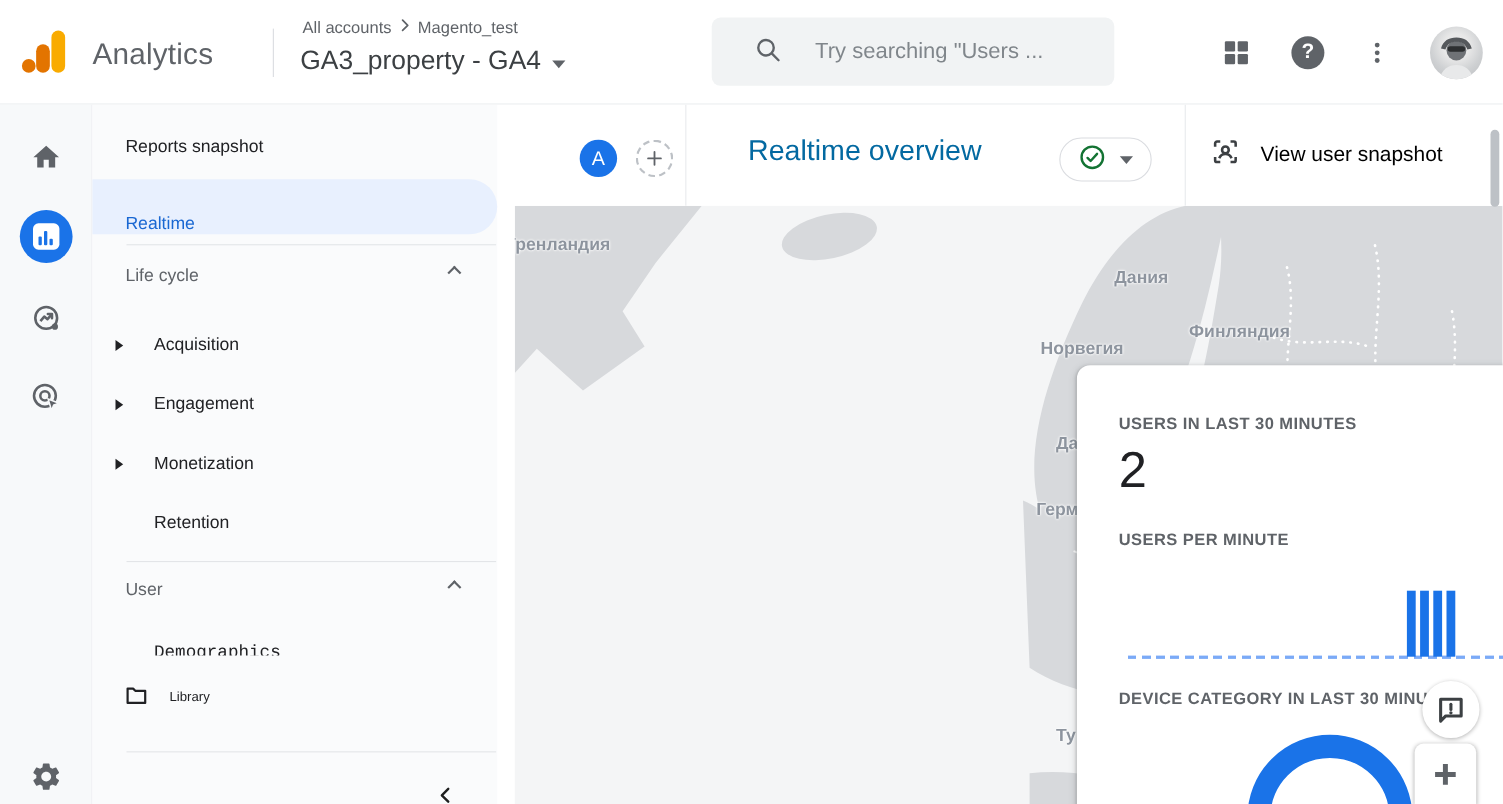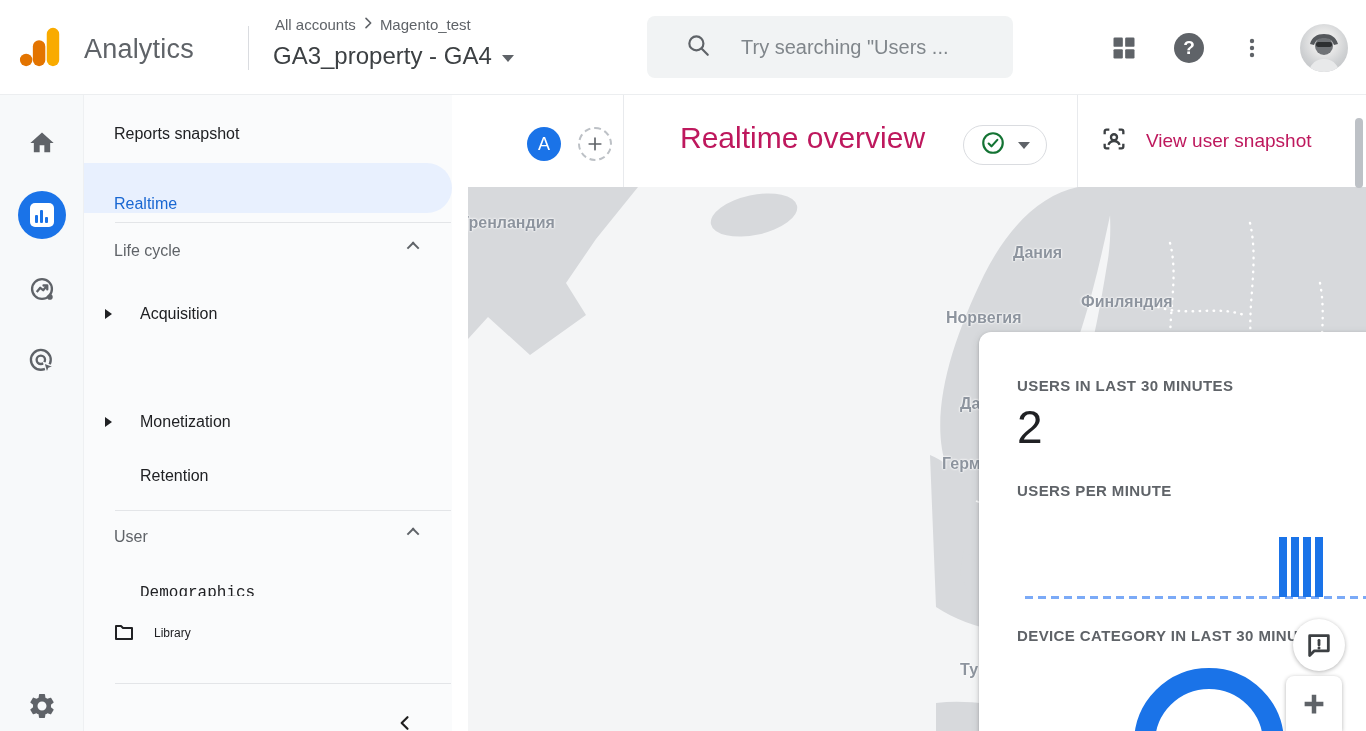--- a/index.html
+++ b/index.html
@@ -65,28 +65,28 @@
 
   
   #main { position:absolute; left:452px; top:95px; width:914px; height:636px; background:#fff; }
   #toolbar { position:absolute; left:0; top:0; width:914px; height:92px; background:#fff; z-index:20; }
   .ws-avatar { position:absolute; left:75px; top:32px; width:34px; height:34px; border-radius:50%;
                background:#1a73e8; color:#fff; font-size:18px; display:flex; align-items:center;
                justify-content:center; cursor:pointer; }
   .add-comparison { position:absolute; left:126px; top:32px; width:34px; height:34px; border-radius:50%;
                     border:2px dashed #bdc1c6; display:flex; align-items:center; justify-content:center; cursor:pointer; }
   .tb-divider { position:absolute; left:171px; top:0; width:1px; height:92px; background:#e8eaed; }
-  .page-title { position:absolute; left:228px; top:26px; font-size:30px; color:#be185d; }
+  .page-title { position:absolute; left:228px; top:26px; font-size:26px; color:#0369a1; }
   .status-pill { position:absolute; left:511px; top:30px; width:84px; height:40px; border:1px solid #dadce0;
                  border-radius:20px; display:flex; align-items:center; justify-content:center; gap:12px; cursor:pointer; }
   .pill-caret { width:0; height:0; border-left:6px solid transparent; border-right:6px solid transparent;
                 border-top:7px solid #5f6368; }
   .tb-divider2 { position:absolute; left:625px; top:0; width:1px; height:92px; background:#e8eaed; }
   .snapshot-btn { position:absolute; left:648px; top:26px; display:flex; align-items:center; gap:18px;
-                  font-size:19px; color:#be185d; cursor:pointer; height:40px; }
+                  font-size:19px; color:#000000; cursor:pointer; height:40px; }
 
   
   #mapwrap { position:absolute; left:16px; top:92px; width:898px; height:544px; background:#f4f5f6; overflow:hidden; }
   .map-label { position:absolute; font-size:16px; font-weight:bold; color:#8d949e; white-space:nowrap;
                text-shadow:0 0 3px #fff,0 0 2px #fff,0 0 1px #fff; z-index:3; }
   .user-dot { position:absolute; width:32px; height:32px; border-radius:50%; background:#5491e8;
               opacity:.92; z-index:4; }
 
   
   #rtcard { position:absolute; left:527px; top:237px; width:460px; height:520px; background:#fff;
@@ -222,20 +222,24 @@
   </div>
   <div class="drawer-div" style="top:127px"></div>
 
   <div class="sec-head" style="top:147px">
     <span>Life cycle</span>
     <span class="chev-up"></span>
   </div>
   <div class="nav-row" style="top:199px">
     <span class="tri"></span>
     <span class="nav-label-ind">Acquisition</span>
+  </div>
+  <div class="nav-row" style="top:253px">
+    <span class="tri"></span>
+    <span class="nav-label-ind">Engagement</span>
   </div>
   <div class="nav-row" style="top:307px">
     <span class="tri"></span>
     <span class="nav-label-ind">Monetization</span>
   </div>
   <div class="nav-row" style="top:361px">
     <span class="nav-label-ind">Retention</span>
   </div>
   <div class="drawer-div" style="top:415px"></div>
 

